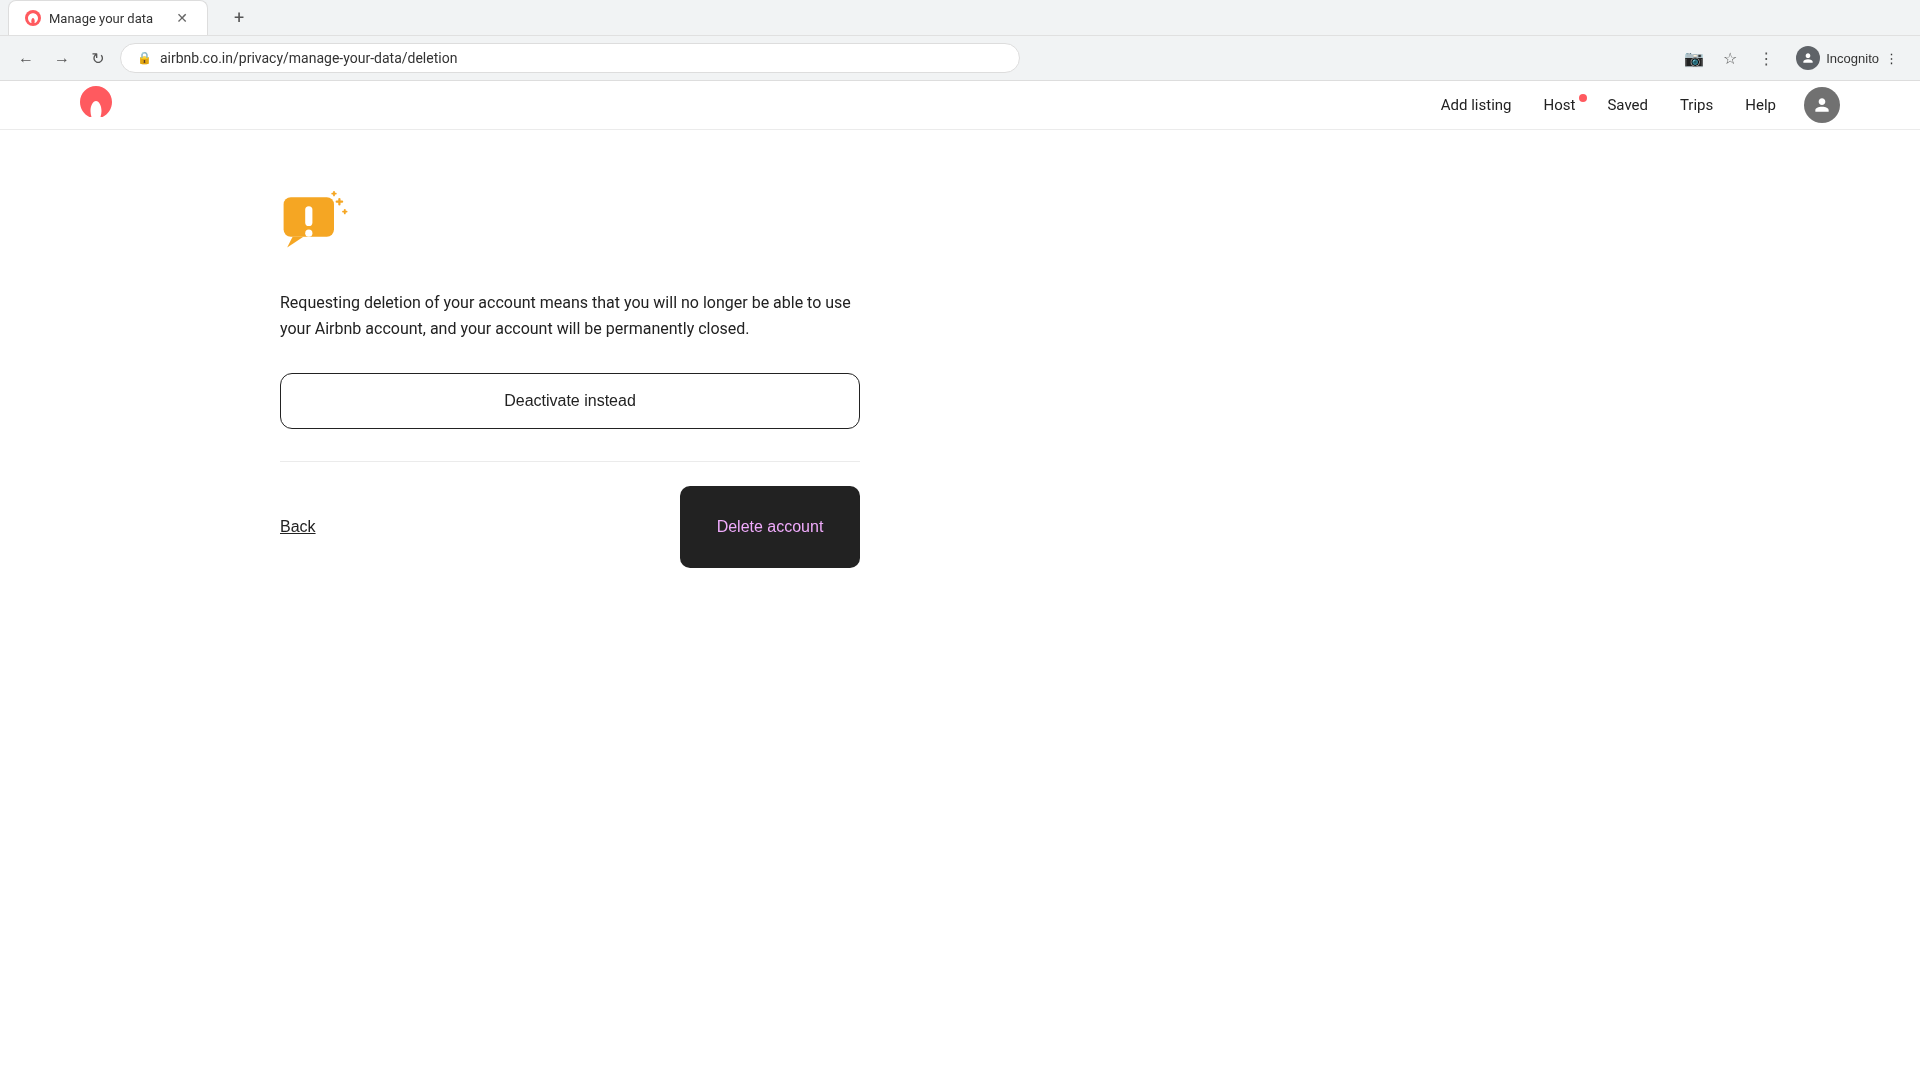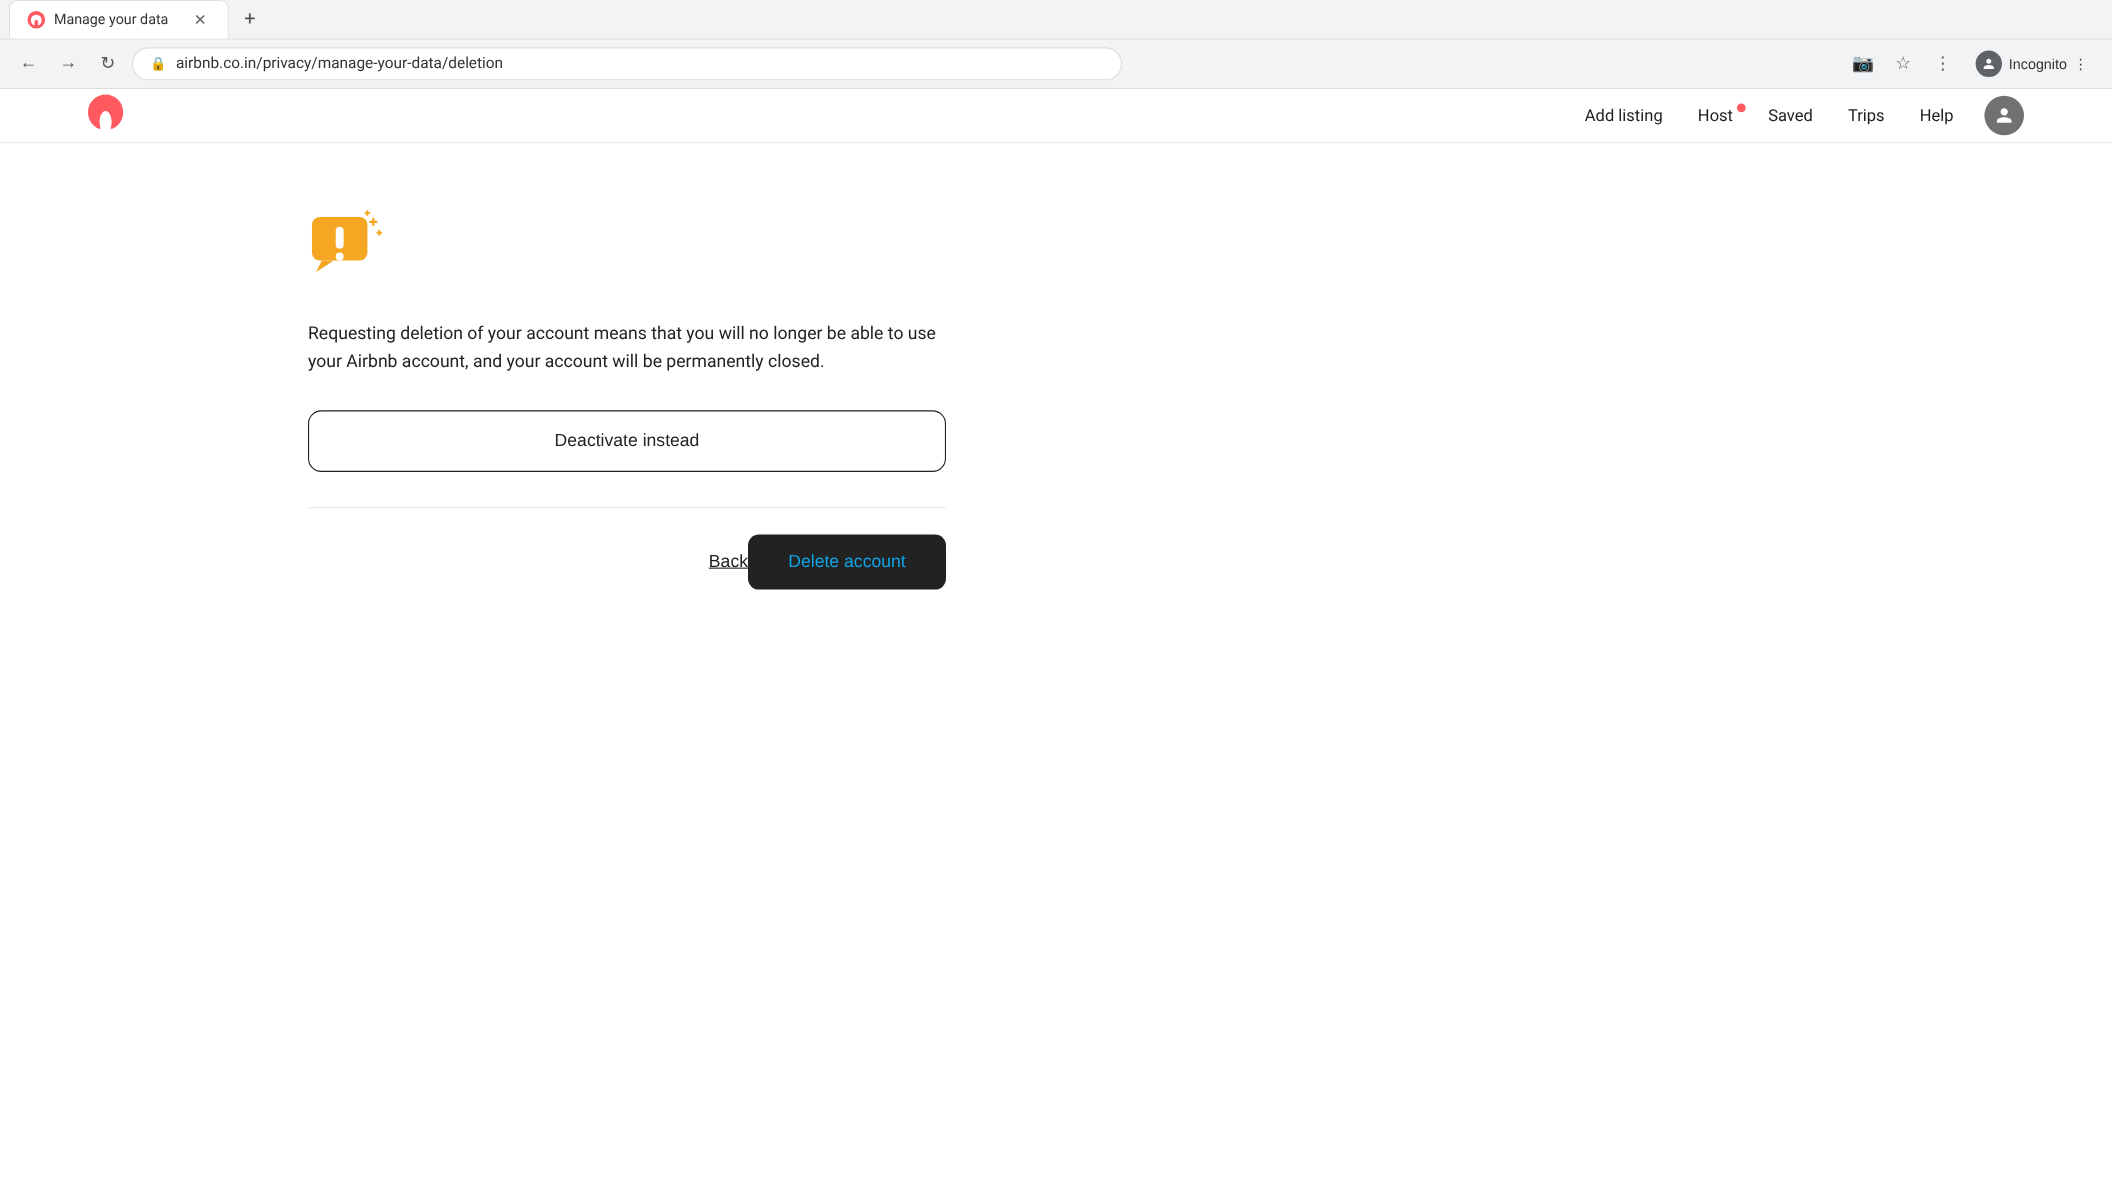--- a/index.html
+++ b/index.html
@@ -20,21 +20,21 @@
     .browser-chrome {
       background: #f1f3f4;
       border-bottom: 1px solid #ddd;
     }
 
     .tab-bar {
       display: flex;
       align-items: center;
       padding: 0 8px;
       background: #f1f3f4;
-      gap: 8px;
+      gap: 20px;
     }
 
     .tab-active {
       background: #ffffff;
       border-radius: 8px 8px 0 0;
       padding: 8px 16px;
       display: flex;
       align-items: center;
       gap: 8px;
       min-width: 200px;
@@ -274,36 +274,36 @@
 
     .divider {
       border: none;
       border-top: 1px solid #ebebeb;
       margin-bottom: 24px;
     }
 
     .actions-row {
       display: flex;
       align-items: center;
-      justify-content: flex-end;
+      justify-content: space-between;
     }
 
     .back-link {
       font-size: 16px;
       color: #222222;
       text-decoration: underline;
       cursor: pointer;
       background: none;
       border: none;
     }
 
     .delete-btn {
-      padding: 16px 28px;
+      padding: 32px 28px;
       background: #222222;
-      color: #0ea5e9;
+      color: #f0abfc;
       border: none;
       border-radius: 10px;
       font-size: 16px;
       font-weight: 500;
       cursor: pointer;
       min-width: 180px;
       text-align: center;
     }
   </style>
 </head>

